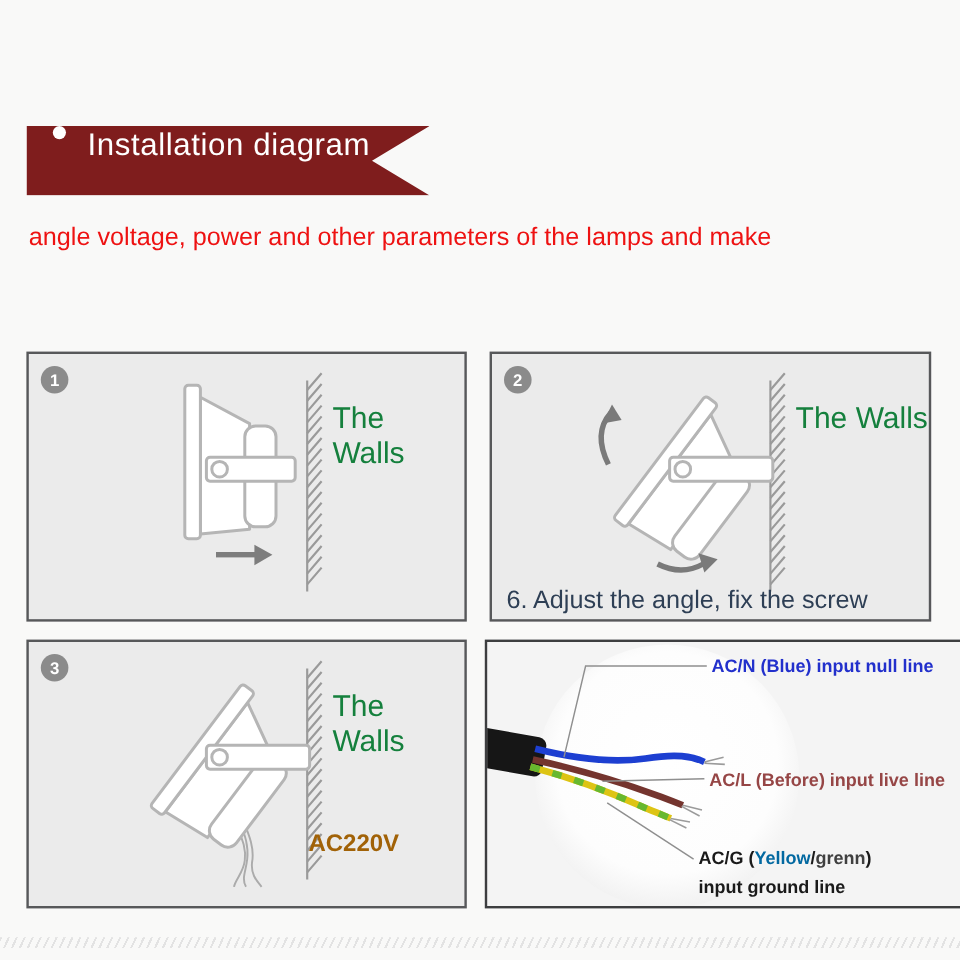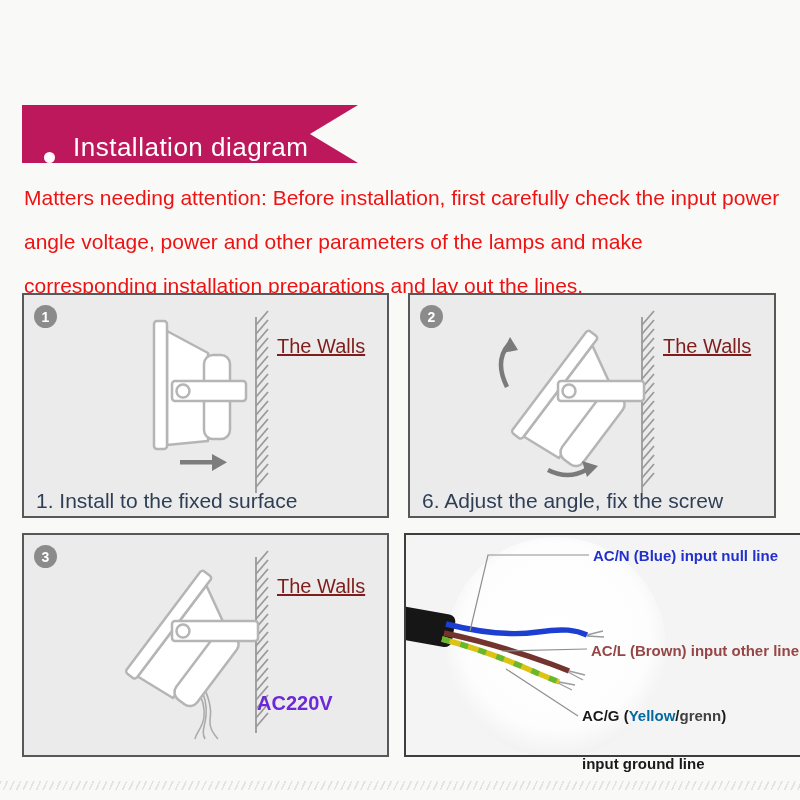--- a/index.html
+++ b/index.html
@@ -1,69 +1,67 @@
 <!DOCTYPE html>
 <html><head>
 <meta charset="utf-8">
 <style>
   html,body{margin:0;padding:0;}
   body{font-family:"Liberation Sans",sans-serif;background:#ffffff;}
   .page{position:relative;width:800px;height:800px;background:#f9f9f8;overflow:hidden;}
 
   
-  .banner{position:absolute;left:22px;top:105px;width:336px;height:58px;background:#be185d;
+  .banner{position:absolute;left:22px;top:105px;width:336px;height:58px;background:#7f1d1d;
           clip-path:polygon(0 0,100% 0,calc(100% - 48px) 50%,100% 100%,0 100%);
-          display:flex;align-items:flex-end;}
+          display:flex;align-items:flex-start;}
   .banner .dot{width:11px;height:11px;border-radius:50%;background:#ffffff;margin-left:22px;}
   .banner .title{color:#ffffff;font-size:26px;margin-left:18px;letter-spacing:0.5px;}
 
   
   .warning{position:absolute;left:24px;top:176px;width:760px;color:#ee1212;font-size:21px;line-height:44px;}
 
   
   .panel{position:absolute;background:#ebebeb;border:2px solid #57585a;box-sizing:border-box;}
   .panel.p1{left:22px;top:293px;width:367px;height:225px;}
   .panel.p2{left:408px;top:293px;width:368px;height:225px;}
   .panel.p3{left:22px;top:533px;width:367px;height:224px;}
   .panel.p4{left:404px;top:533px;width:412px;height:224px;background:#f4f4f4;border-color:#3d3e40;}
 
   .badge{position:absolute;left:10px;top:10px;width:23px;height:23px;border-radius:50%;background:#8b8b8b;
          color:#ffffff;font-size:14px;font-weight:bold;display:flex;align-items:center;justify-content:center;}
-  .walls-label{position:absolute;left:253px;top:40px;color:#7f1d1d;font-size:20px;text-decoration:underline;}
+  .walls-label{position:absolute;left:253px;top:40px;color:#15803d;font-size:25px;}
   .caption{position:absolute;left:12px;top:194px;color:#2e3f55;font-size:21px;}
   .panel svg{position:absolute;left:0;top:0;}
-  .ac220v{position:absolute;left:233px;top:157px;color:#6d28d9;font-size:20px;font-weight:600;}
+  .ac220v{position:absolute;left:233px;top:157px;color:#a16207;font-size:20px;font-weight:600;}
 
   
   .wire-label{position:absolute;font-size:15px;font-weight:bold;white-space:nowrap;}
   .lbl-null{left:187px;top:12px;color:#2230cc;}
   .lbl-live{left:185px;top:107px;color:#964646;}
   .lbl-ground{left:176px;top:172px;color:#1a1a1a;}
-  .lbl-ground-2{left:176px;top:196px;color:#1a1a1a;margin-top:24px;}
+  .lbl-ground-2{left:176px;top:196px;color:#1a1a1a;}
   .t-yellow{color:#0369a1;}
   .t-green{color:#404040;}
 
   
   .bottom-hatch{position:absolute;left:0;top:781px;width:800px;height:9px;
                 background:repeating-linear-gradient(115deg,#e3e3e3 0 1.6px,transparent 1.6px 6px);}
 </style>
 </head>
 <body>
 
 <div class="page">
 
   <div class="banner">
     <span class="dot"></span>
     <span class="title">Installation diagram</span>
   </div>
 
   <div class="warning">
-    <div>Matters needing attention: Before installation, first carefully check the input power</div>
     <div>angle voltage, power and other parameters of the lamps and make</div>
-    <div>corresponding installation preparations and lay out the lines.</div>
   </div>
 
   <div class="panel p1">
     <svg width="363" height="221" viewBox="0 0 363 221">
 
       <g stroke="#9a9a9a" stroke-width="1.8" fill="none">
         <line x1="232" y1="22" x2="232" y2="198"></line>
         <path d="M232,30 L244,16 M232,39 L244,25 M232,48 L244,34 M232,57 L244,43 M232,66 L244,52 M232,75 L244,61 M232,84 L244,70 M232,93 L244,79 M232,102 L244,88 M232,111 L244,97 M232,120 L244,106 M232,129 L244,115 M232,138 L244,124 M232,147 L244,133 M232,156 L244,142 M232,165 L244,151 M232,174 L244,160 M232,183 L244,169 M232,192 L244,178"></path>
       </g>
 
@@ -75,21 +73,20 @@
         <circle cx="159" cy="96" r="6.5"></circle>
       </g>
 
       <g fill="#7d7d7d">
         <rect x="156" y="165" width="34" height="4.5"></rect>
         <path d="M188,159 L203,167.3 L188,176 Z"></path>
       </g>
     </svg>
     <div class="badge">1</div>
     <div class="walls-label">The Walls</div>
-    <div class="caption">1. Install to the fixed surface</div>
   </div>
 
   <div class="panel p2">
     <svg width="364" height="221" viewBox="0 0 364 221">
       <g stroke="#9a9a9a" stroke-width="1.8" fill="none">
         <line x1="232" y1="22" x2="232" y2="198"></line>
         <path d="M232,30 L244,16 M232,39 L244,25 M232,48 L244,34 M232,57 L244,43 M232,66 L244,52 M232,75 L244,61 M232,84 L244,70 M232,93 L244,79 M232,102 L244,88 M232,111 L244,97 M232,120 L244,106 M232,129 L244,115 M232,138 L244,124 M232,147 L244,133 M232,156 L244,142 M232,165 L244,151 M232,174 L244,160 M232,183 L244,169 M232,192 L244,178"></path>
       </g>
       <g>
         <g fill="#ffffff" stroke="#b5b5b5" stroke-width="2.5" stroke-linejoin="round" transform="translate(0,12) rotate(37 159 96)">
@@ -175,20 +172,20 @@
         <path d="M153,147 L169,150 M152,148 L166,155" stroke="#9b9b9b" stroke-width="1.3" fill="none"></path>
       </g>
 
       <g stroke="#8f8f8f" stroke-width="1.2" fill="none">
         <path d="M183,20 L82,20 L64,96"></path>
         <path d="M181,114 L96,116"></path>
         <path d="M100,134 L172,181"></path>
       </g>
     </svg>
     <div class="wire-label lbl-null">AC/N (Blue) input null line</div>
-    <div class="wire-label lbl-live">AC/L (Brown) input other line</div>
+    <div class="wire-label lbl-live">AC/L (Before) input live line</div>
     <div class="wire-label lbl-ground"><span>AC/G (</span><span class="t-yellow">Yellow</span><span>/</span><span class="t-green">grenn</span><span>)</span></div>
     <div class="wire-label lbl-ground-2">input ground line</div>
   </div>
 
   <div class="bottom-hatch"></div>
 
 </div>
 
 </body></html>

